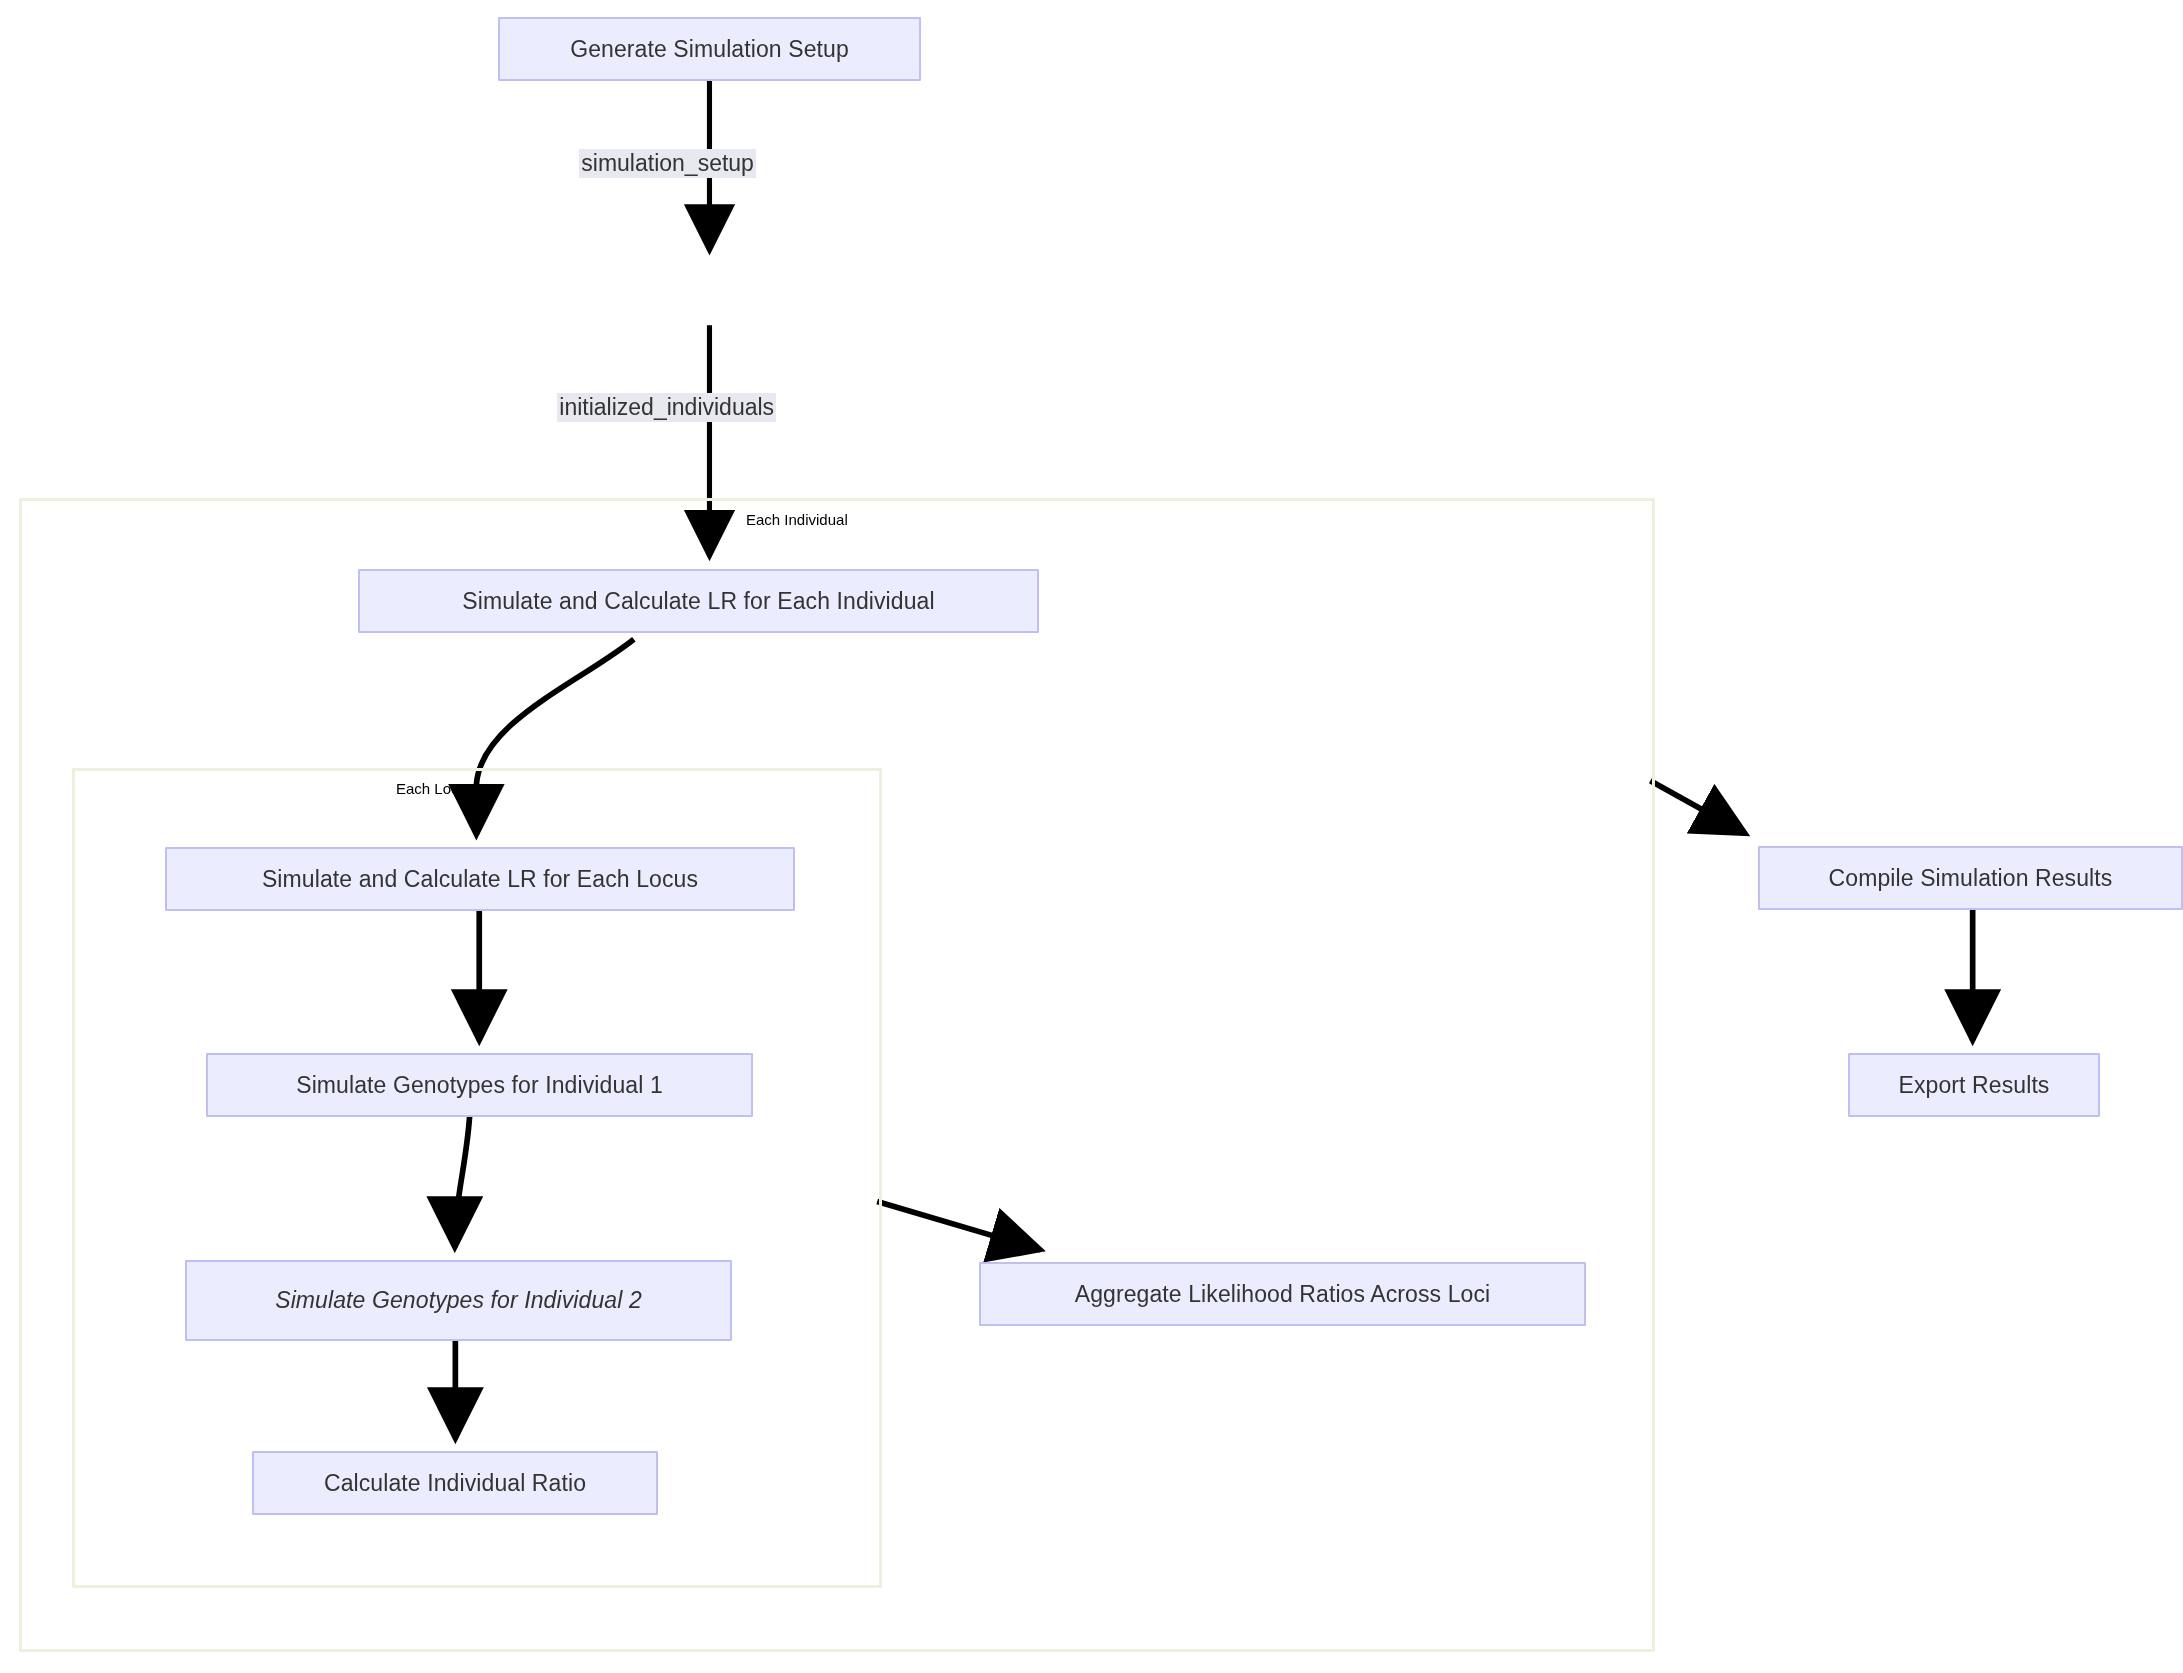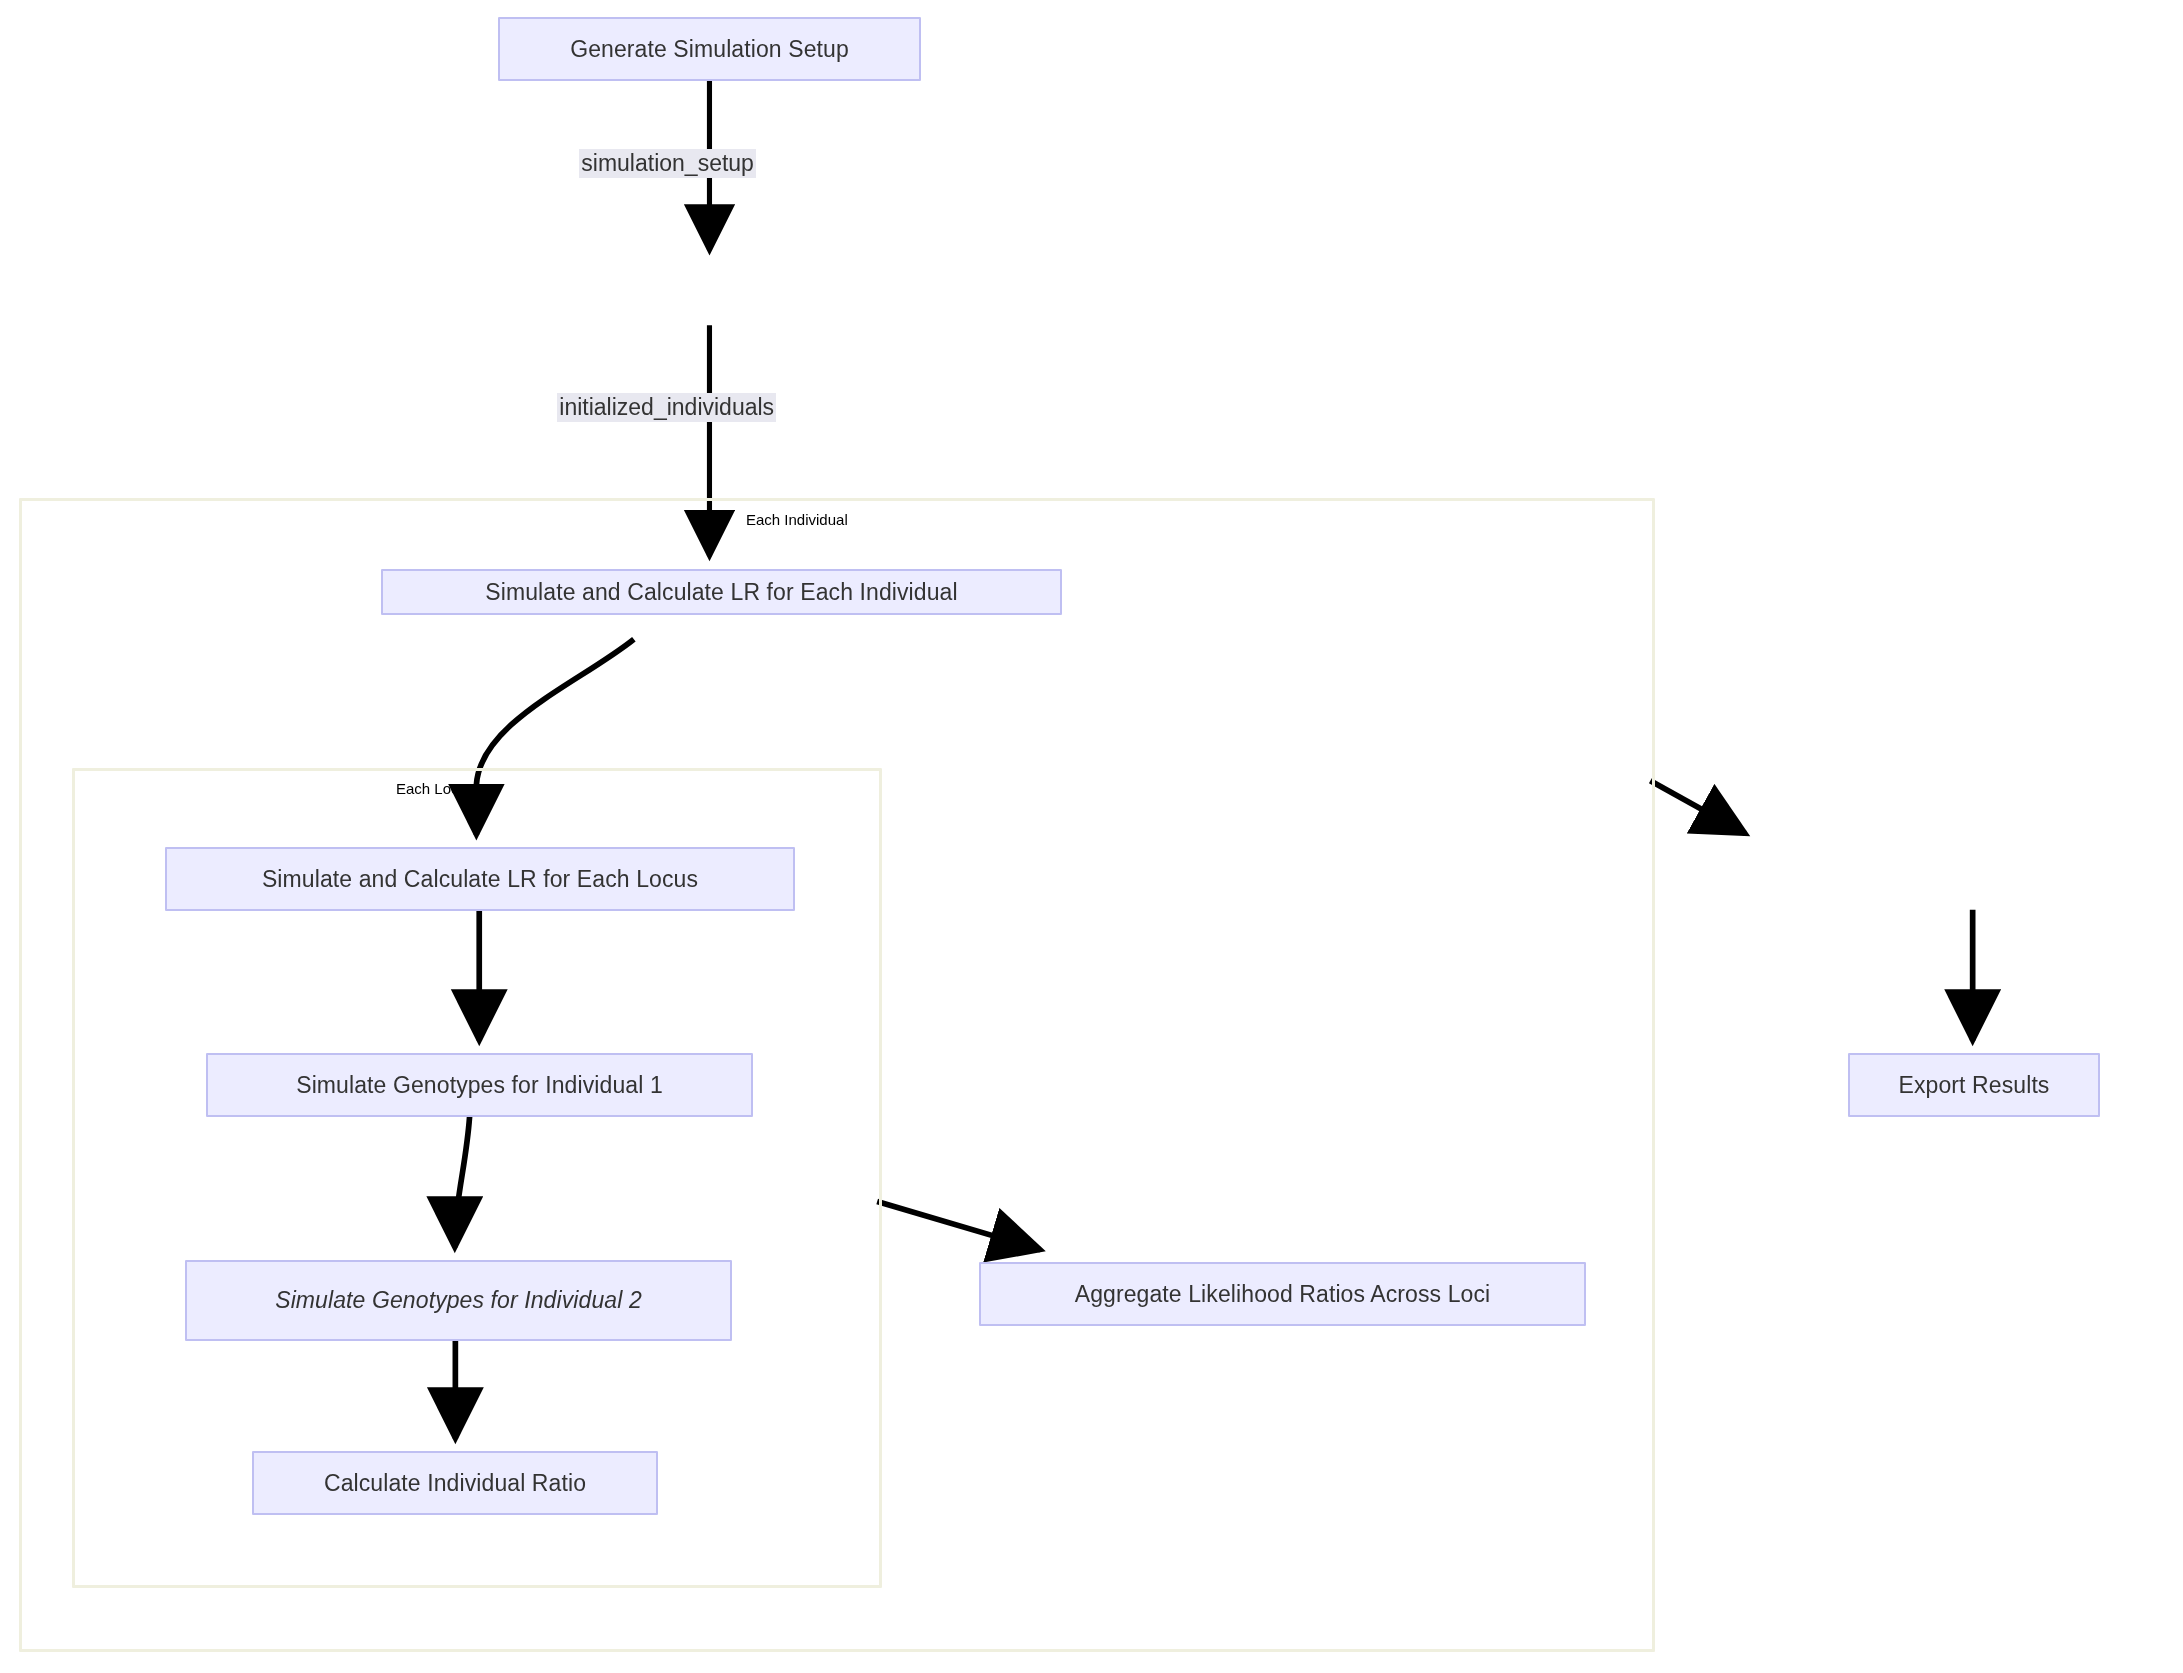--- a/index.html
+++ b/index.html
@@ -99,25 +99,26 @@
     <path d="M3470,1600 L3470,1830" stroke="#000000" stroke-width="10" fill="none" marker-end="url(#arrow)"></path>
   </svg>
 
   <div class="subgraph" id="sg-0" style="left: 19.3px; top: 498px; width: 1636px; height: 1154px;"></div>
   <div class="subgraph" id="sg-1" style="left: 72px; top: 768px; width: 810px; height: 820px;"></div>
 
   <div class="cluster-label" id="sgl-0" style="left: 746px; top: 511px;">Each Individual</div>
   <div class="cluster-label" id="sgl-1" style="left: 396px; top: 780px;">Each Locus</div>
 
   <div class="node" id="nd-0" style="left: 498px; top: 17px; width: 423px; height: 64px;">Generate Simulation Setup</div>
-  <div class="node" id="nd-2" style="left: 381px; top: 569px; width: 681px; height: 46px;">Simulate and Calculate LR for Each Individual</div>
+  <div class="node" id="nd-2" style="left: 358px; top: 569px; width: 681px; height: 64px;">Simulate and Calculate LR for Each Individual</div>
   <div class="node" id="nd-3" style="left: 165px; top: 847px; width: 630px; height: 64px;">Simulate and Calculate LR for Each Locus</div>
   <div class="node" id="nd-4" style="left: 206px; top: 1053px; width: 547px; height: 64px;">Simulate Genotypes for Individual 1</div>
   <div class="node" id="nd-5" style="left: 185px; top: 1260px; width: 547px; height: 81px; font-style: italic;">Simulate Genotypes for Individual 2</div>
   <div class="node" id="nd-6" style="left: 252px; top: 1451px; width: 406px; height: 64px;">Calculate Individual Ratio</div>
   <div class="node" id="nd-7" style="left: 979px; top: 1262px; width: 607px; height: 64px;">Aggregate Likelihood Ratios Across Loci</div>
+  <div class="node" id="nd-8" style="left: 1758px; top: 846px; width: 425px; height: 64px;">Compile Simulation Results</div>
   <div class="node" id="nd-9" style="left: 1848px; top: 1053px; width: 252px; height: 64px;">Export Results</div>
 
   <div class="edge-label" id="el-0" style="left: 579px; top: 149px;">simulation_setup</div>
   <div class="edge-label" id="el-1" style="left: 557px; top: 393px;">initialized_individuals</div>
 
 </div>
 
 
 </body></html>

